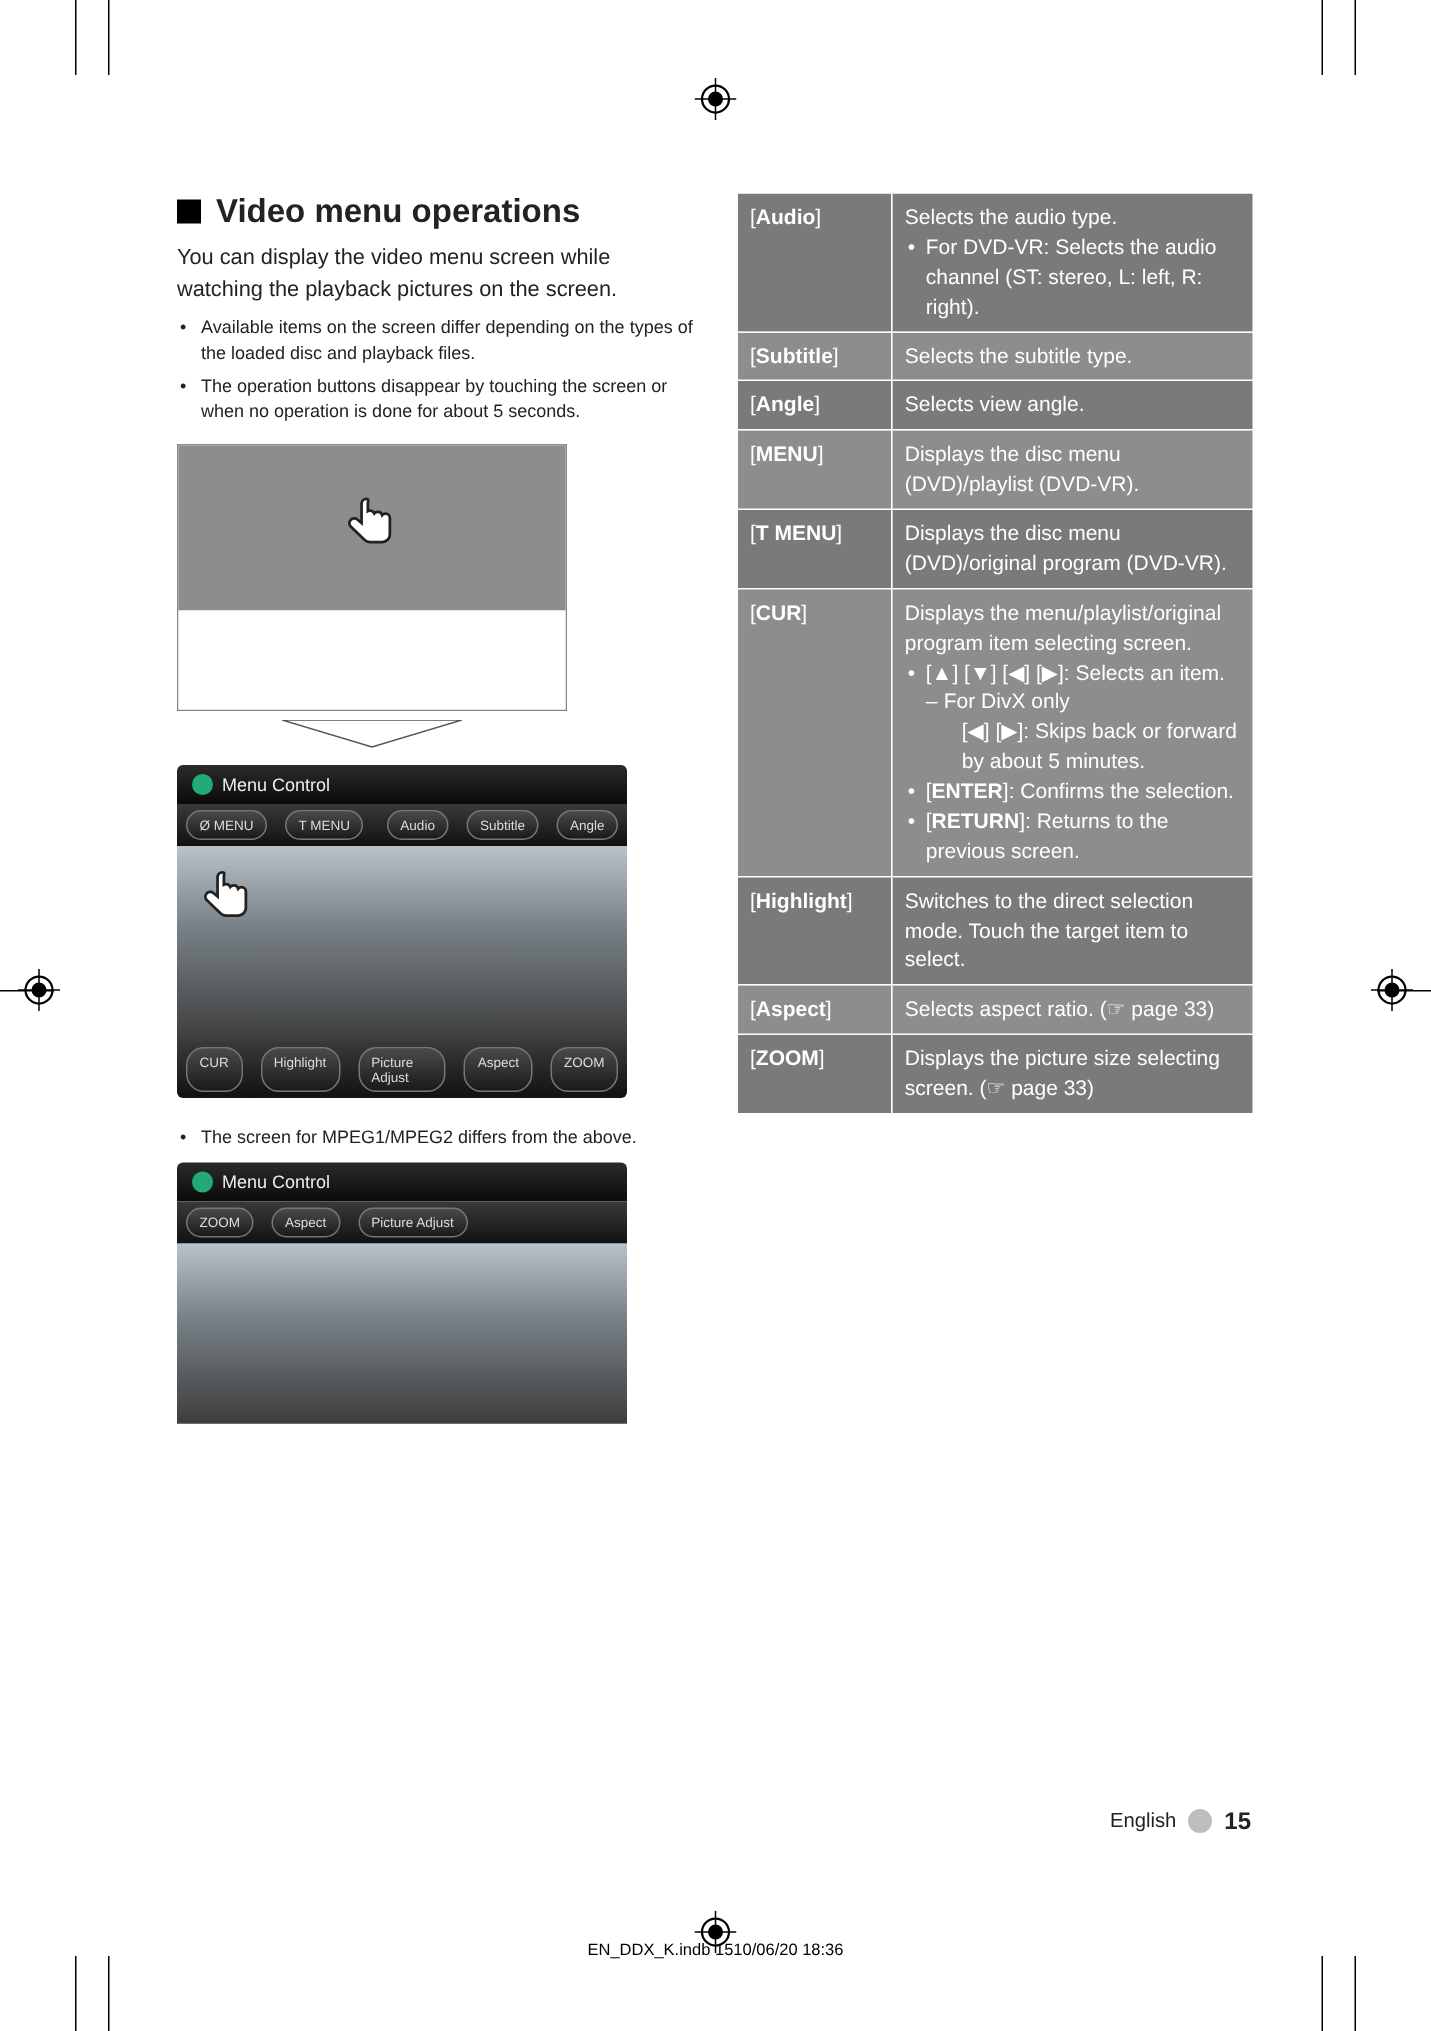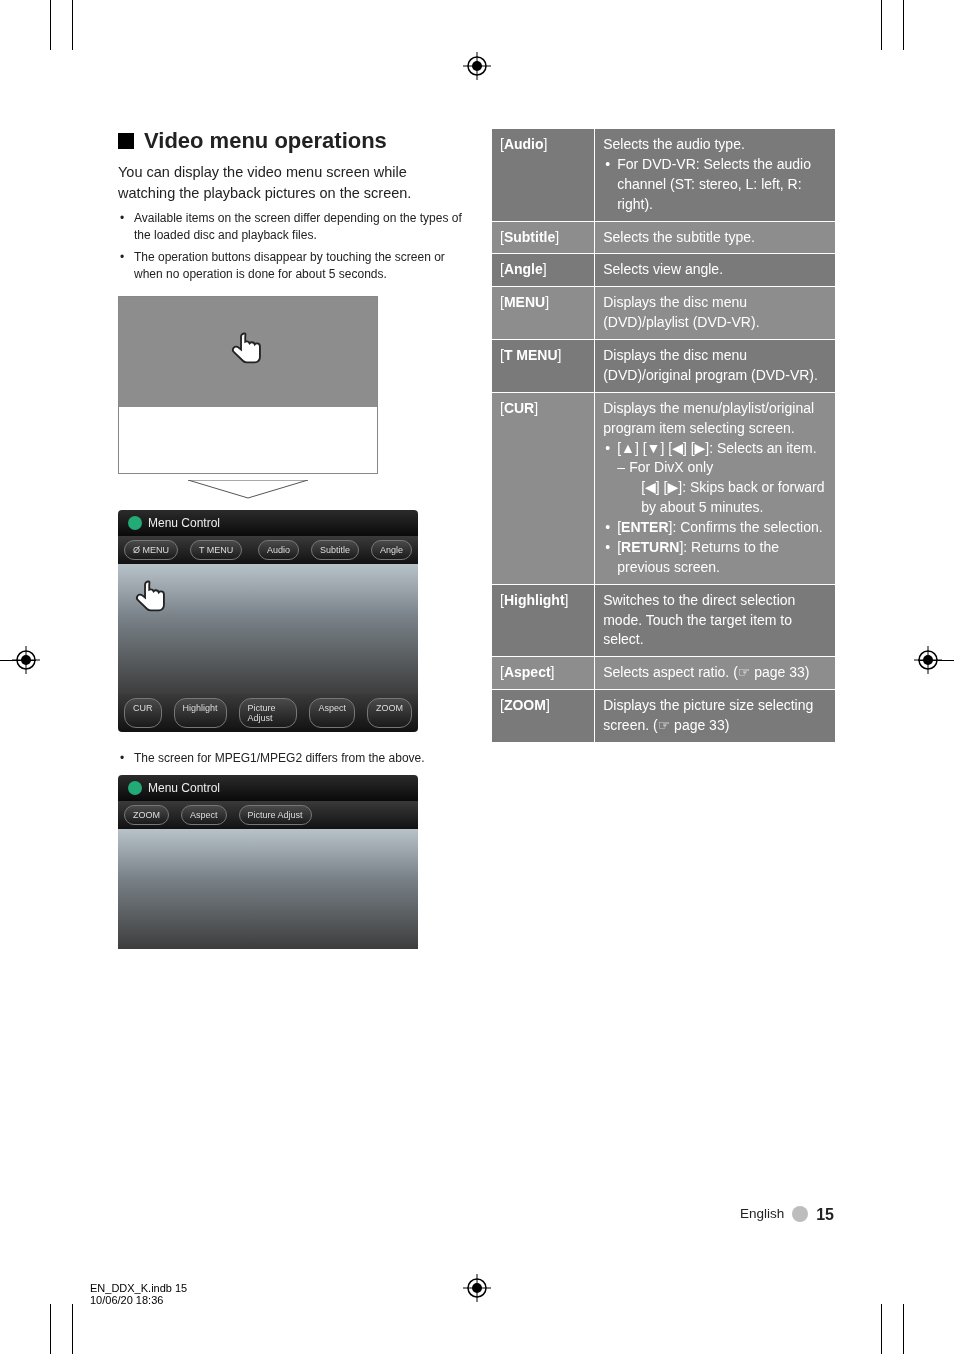--- a/index.html
+++ b/index.html
@@ -175,21 +175,21 @@
     background:#bdbdbd;display:inline-block;
   }
   .footer .num { font-weight:700; font-size:16px; }
 
   .print-footer {
     position:absolute;
     left: 90px; right: 90px;
     bottom: 48px;
     font-size: 11px;
     color:#000;
-    display:flex; justify-content:center;flex-direction:column;
+    display:flex; justify-content:center;
   }
 
   .finger-icon svg { width:44px; height:44px; }
 </style>
 </head>
 <body>
 
 <div class="cropmark cm-top-v1"></div>
 <div class="cropmark cm-top-v2"></div>
 <div class="cropmark cm-top-r1"></div>

